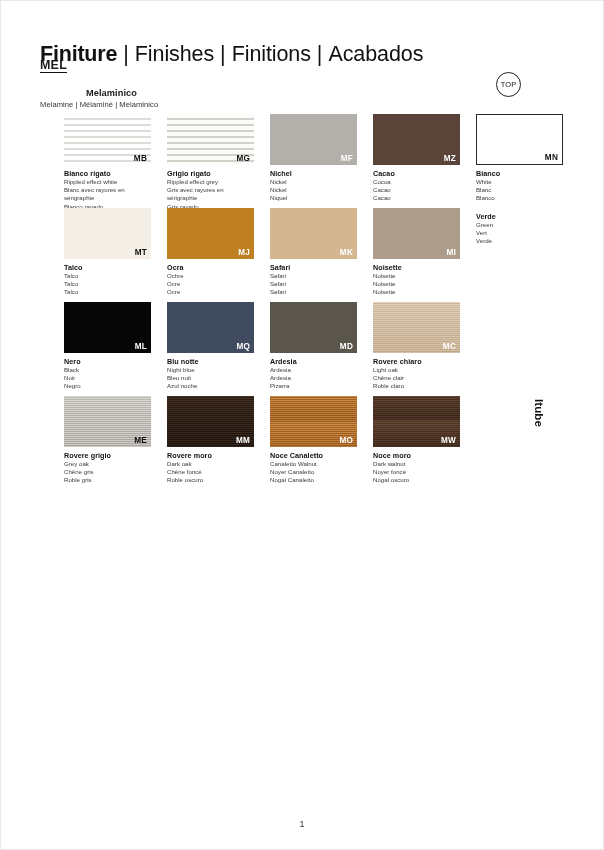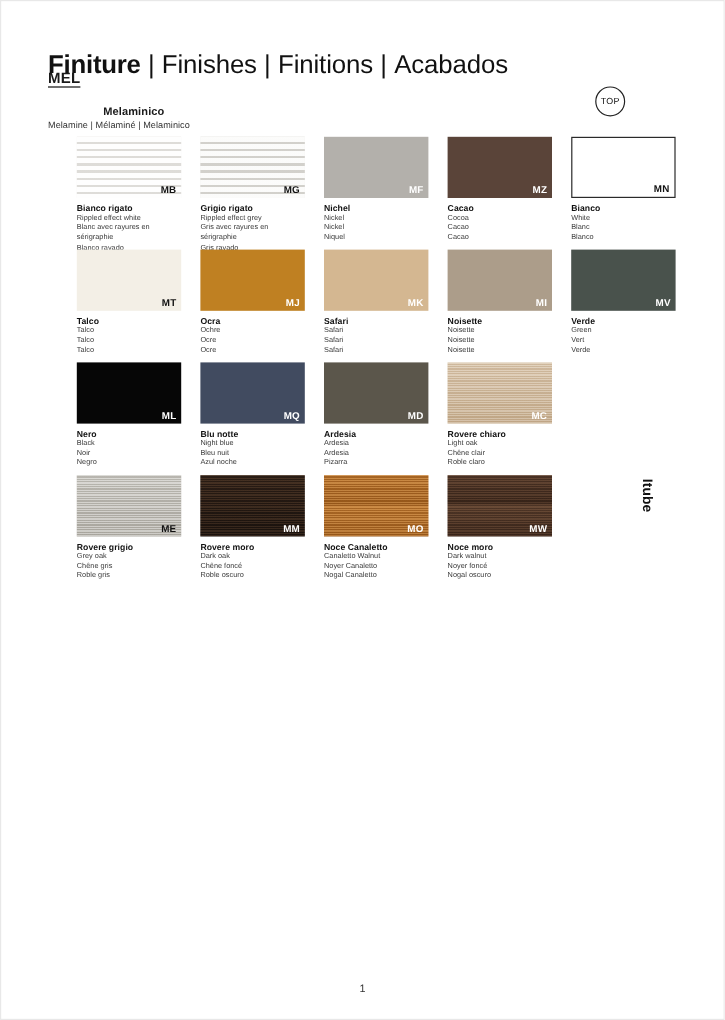--- a/index.html
+++ b/index.html
@@ -303,23 +303,20 @@
             <span class="code">MI</span>
           </div>
           <div class="names">
             <div class="n-it">Noisette</div>
             <div class="n-tr">Noisette</div>
             <div class="n-tr">Noisette</div>
             <div class="n-tr">Noisette</div>
           </div>
         </div>
         <div class="cell">
-          <div class="chip light-code" style="background-color:#49524c;">
-            <span class="code">MV</span>
-          </div>
           <div class="names">
             <div class="n-it">Verde</div>
             <div class="n-tr">Green</div>
             <div class="n-tr">Vert</div>
             <div class="n-tr">Verde</div>
           </div>
         </div>
       </div>
       <div class="row">
         <div class="cell">

